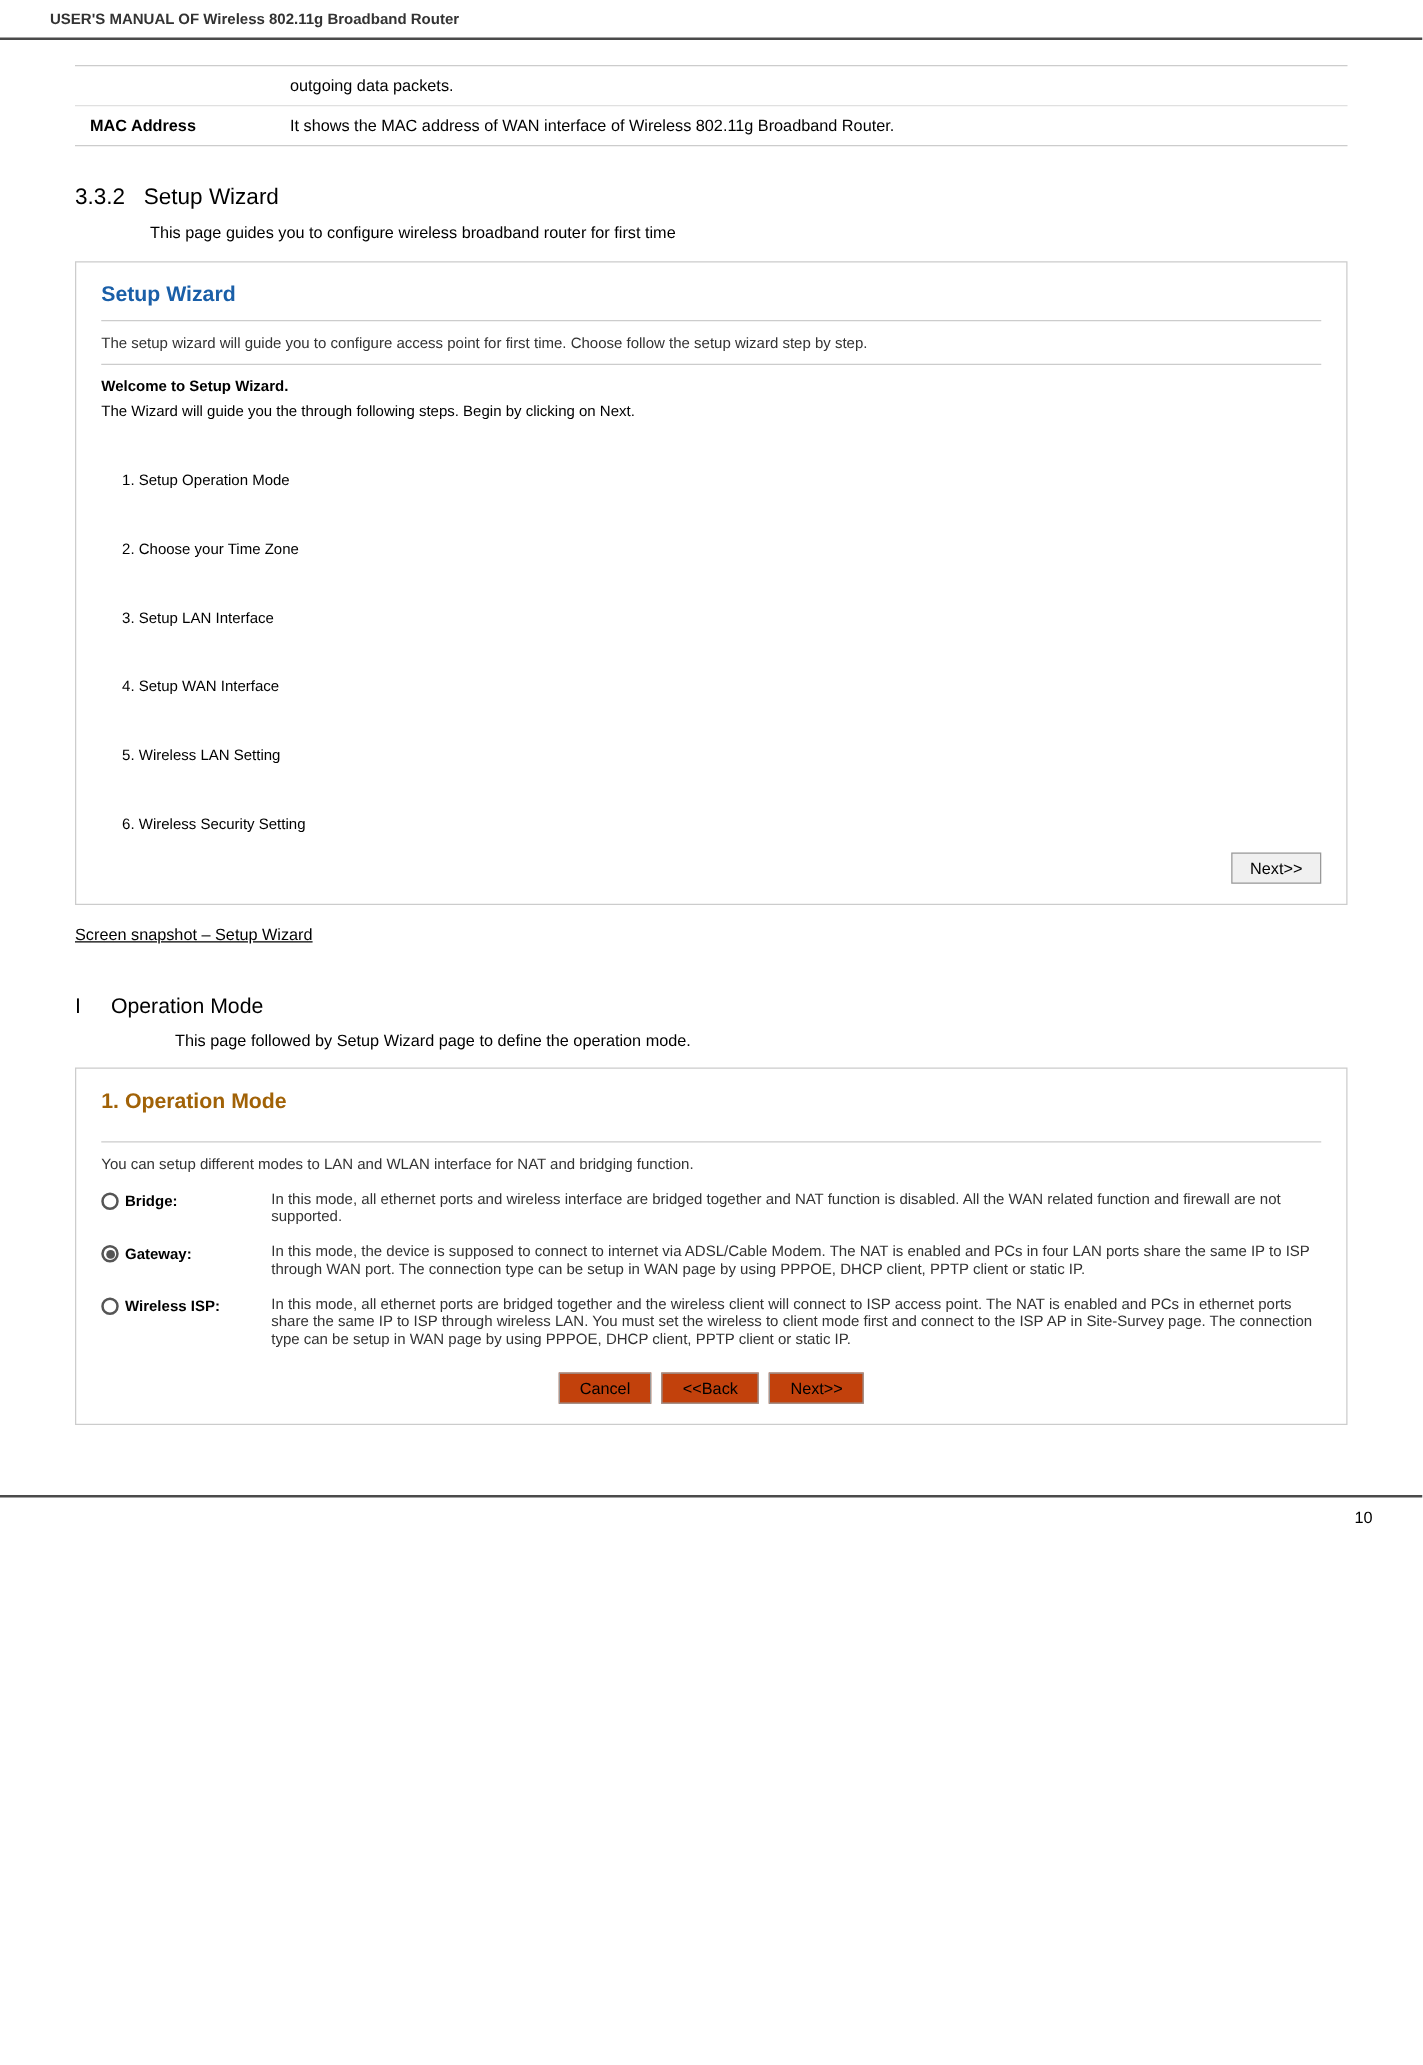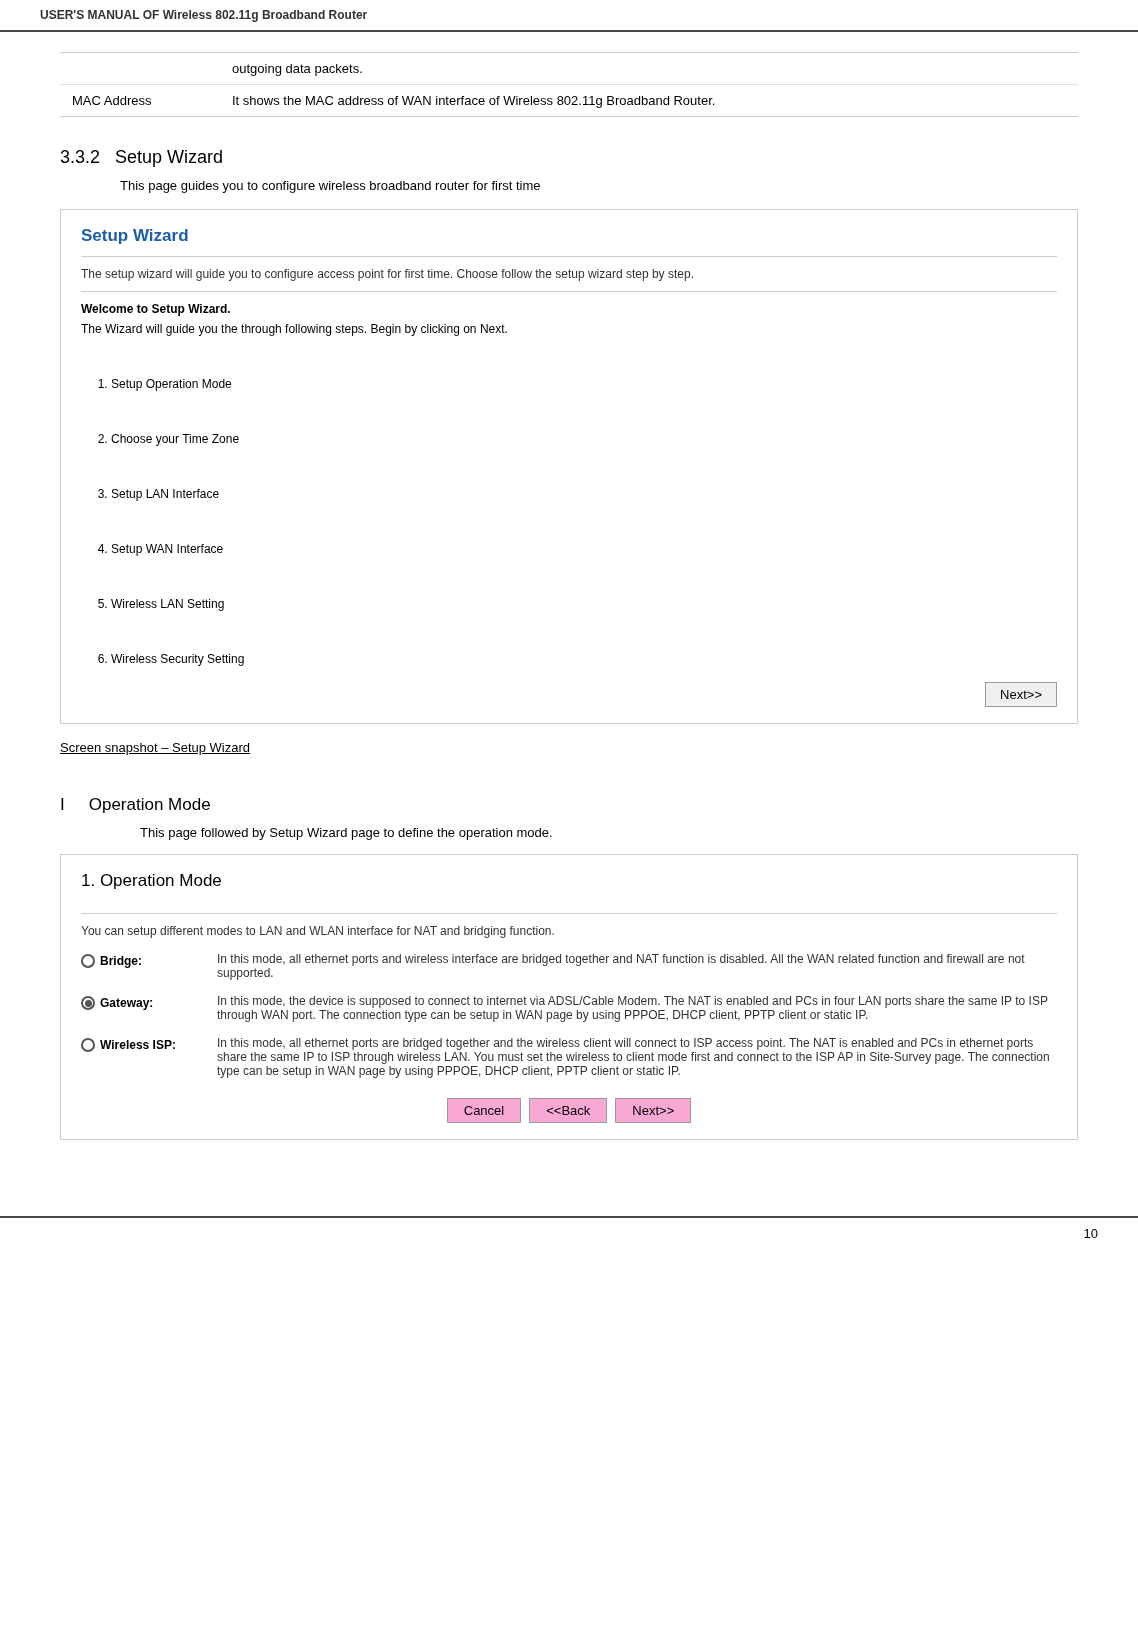--- a/index.html
+++ b/index.html
@@ -17,39 +17,39 @@
     .page-header {
       border-bottom: 2px solid #4a4a4a;
       padding: 8px 40px;
       font-size: 12px;
       font-weight: bold;
       color: #333;
     }
 
     
     .page-content {
-      padding: 20px 60px 56px 60px;
+      padding: 20px 60px 36px 60px;
     }
 
     
     .info-table {
       width: 100%;
       border-collapse: collapse;
       margin-bottom: 30px;
       border-top: 1px solid #ccc;
       border-bottom: 1px solid #ccc;
     }
     .info-table td {
       padding: 8px 12px;
       vertical-align: top;
       font-size: 13px;
     }
     .info-table .label-col {
       width: 160px;
-      font-weight: normal;
+      font-weight: bold;
     }
     .info-table tr {
       border-bottom: 1px solid #e0e0e0;
     }
     .info-table tr:last-child {
       border-bottom: none;
     }
 
     
     .section-heading {
@@ -160,22 +160,22 @@
 
     
     .op-panel {
       border: 1px solid #ccc;
       padding: 16px 20px;
       margin-bottom: 20px;
     }
 
     .op-panel-title {
       font-size: 17px;
-      font-weight: normal;
-      color: #000000;
+      font-weight: bold;
+      color: #a16207;
       margin-bottom: 22px;
     }
 
     .op-panel-desc {
       font-size: 12px;
       color: #333;
       margin-bottom: 14px;
     }
 
     .op-mode-row {
@@ -222,21 +222,21 @@
 
     .op-buttons-row {
       text-align: center;
       margin-top: 20px;
       display: flex;
       gap: 8px;
       justify-content: center;
     }
 
     .op-btn {
-      background: #f9a8d4;
+      background: #c2410c;
       border: 1px solid #999;
       padding: 4px 16px;
       font-size: 13px;
       cursor: pointer;
     }
 
     
     .page-footer {
       border-top: 2px solid #4a4a4a;
       padding: 8px 40px;

